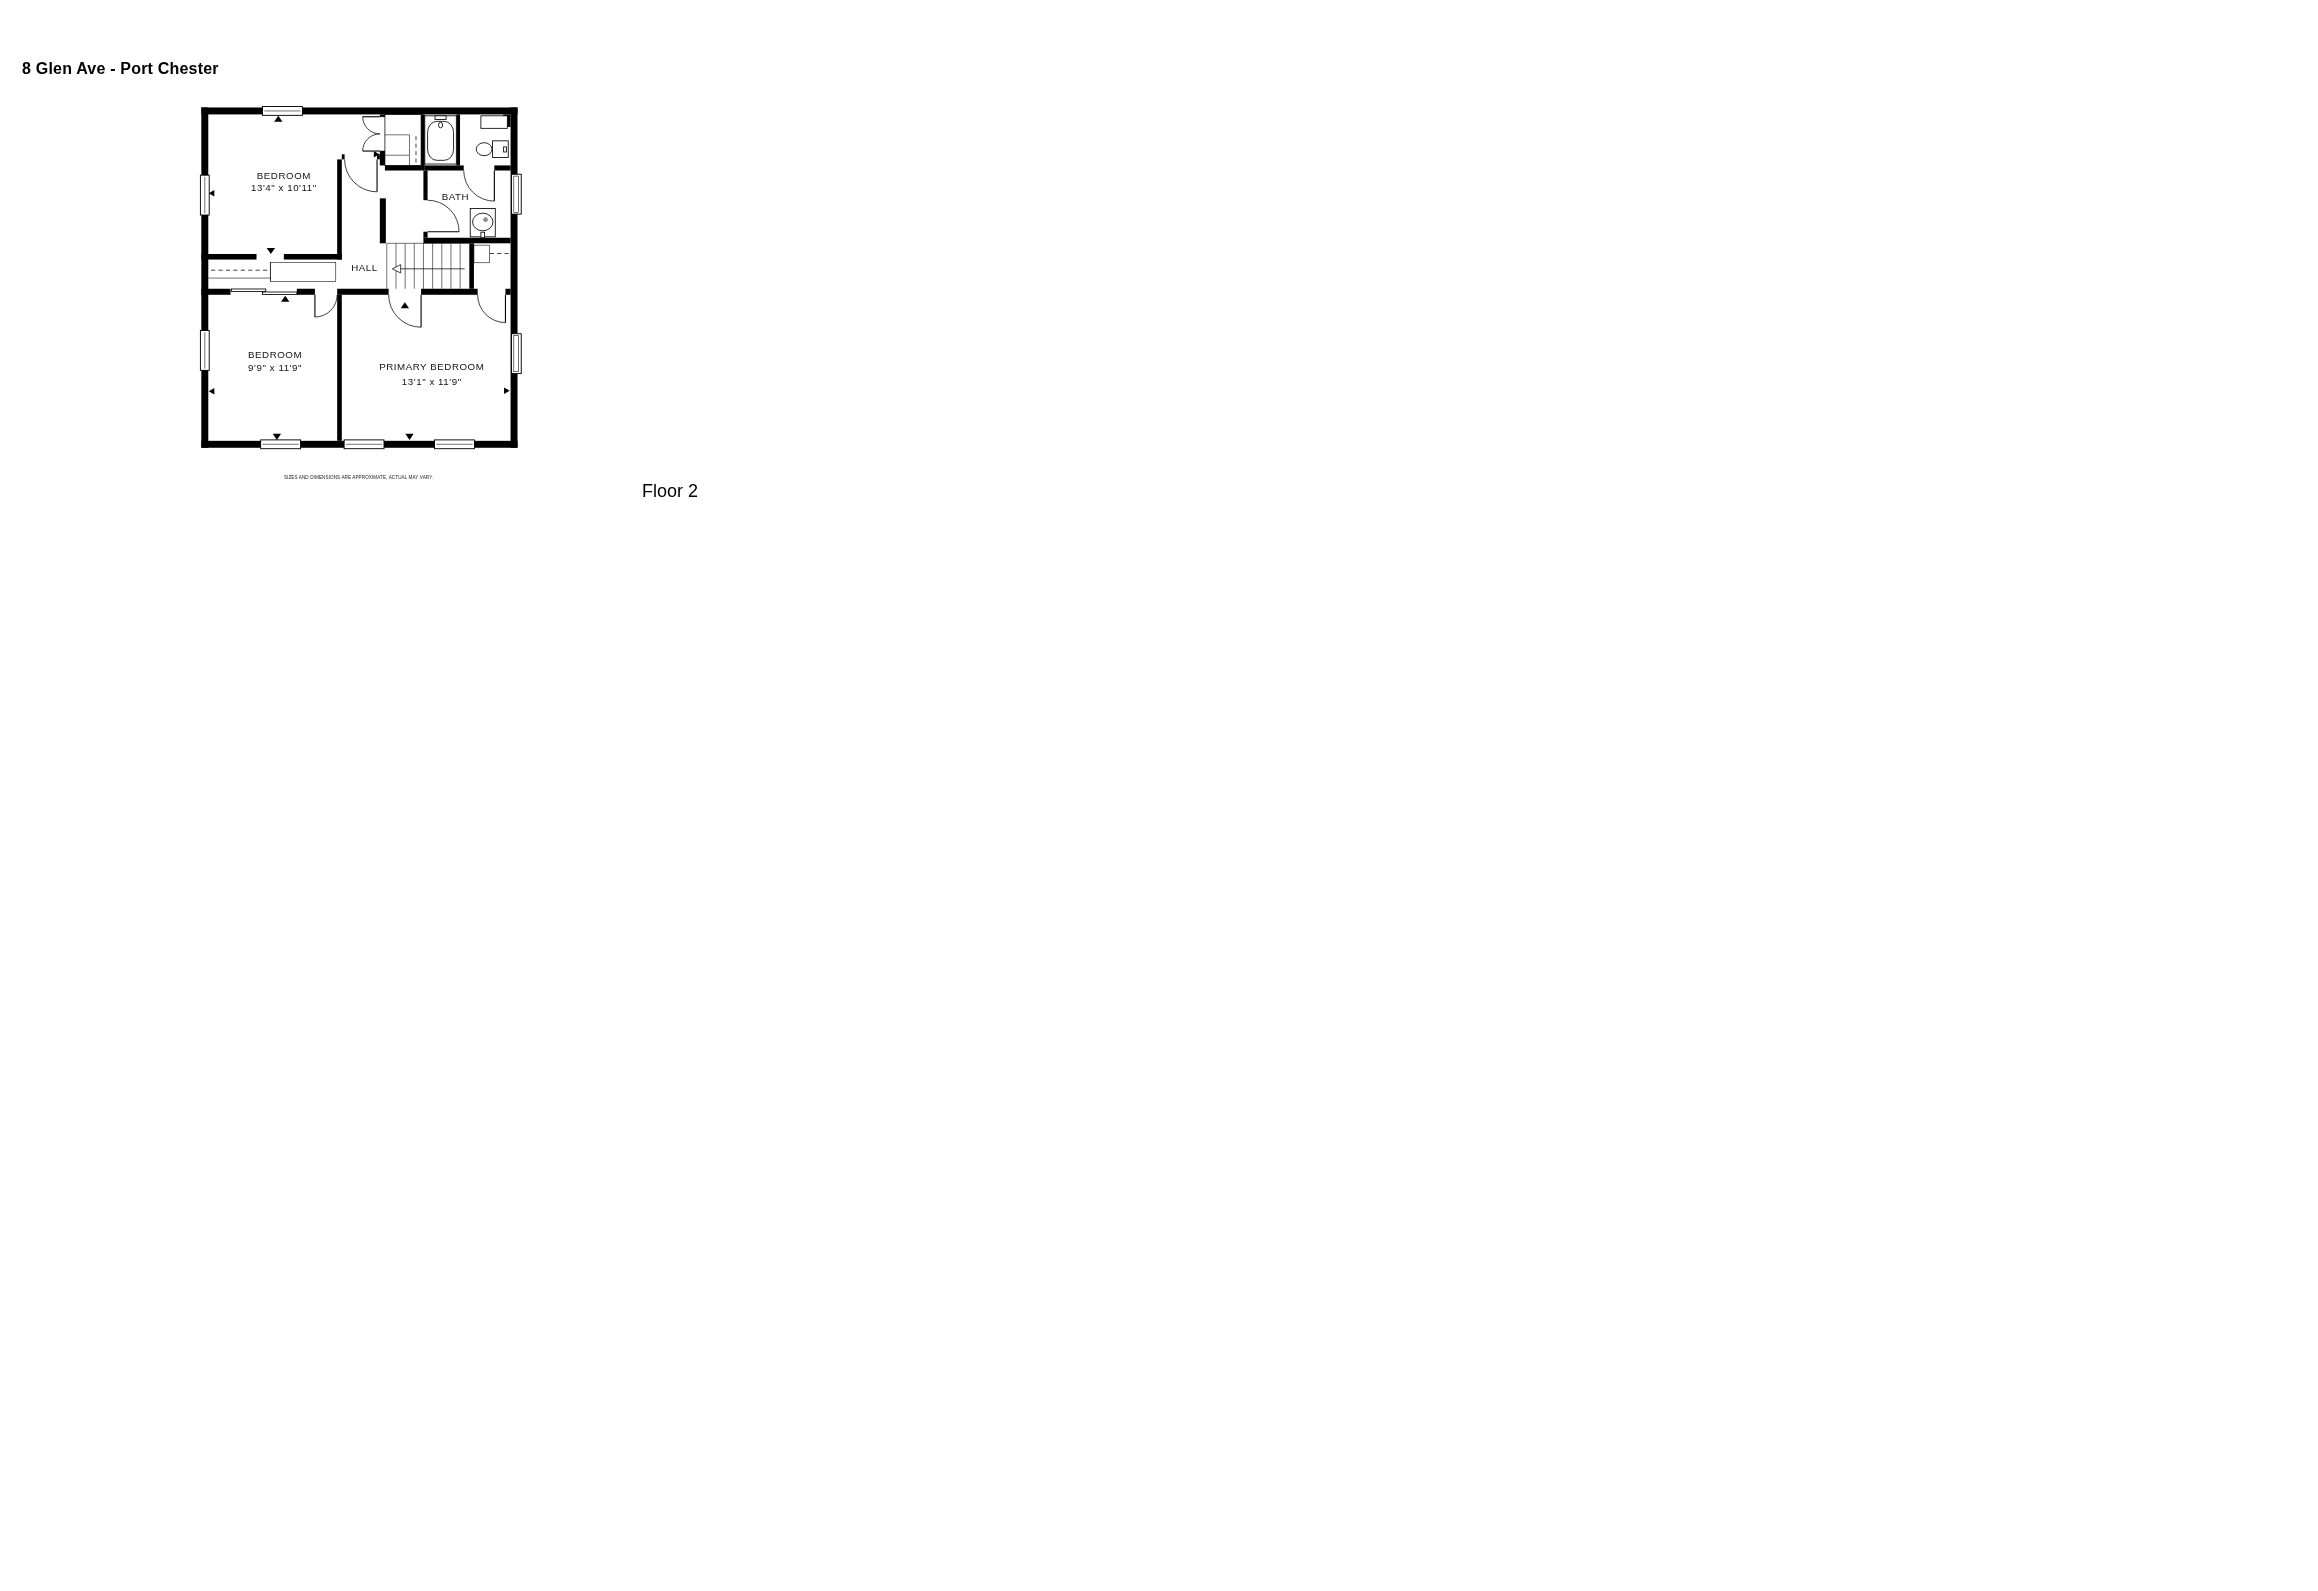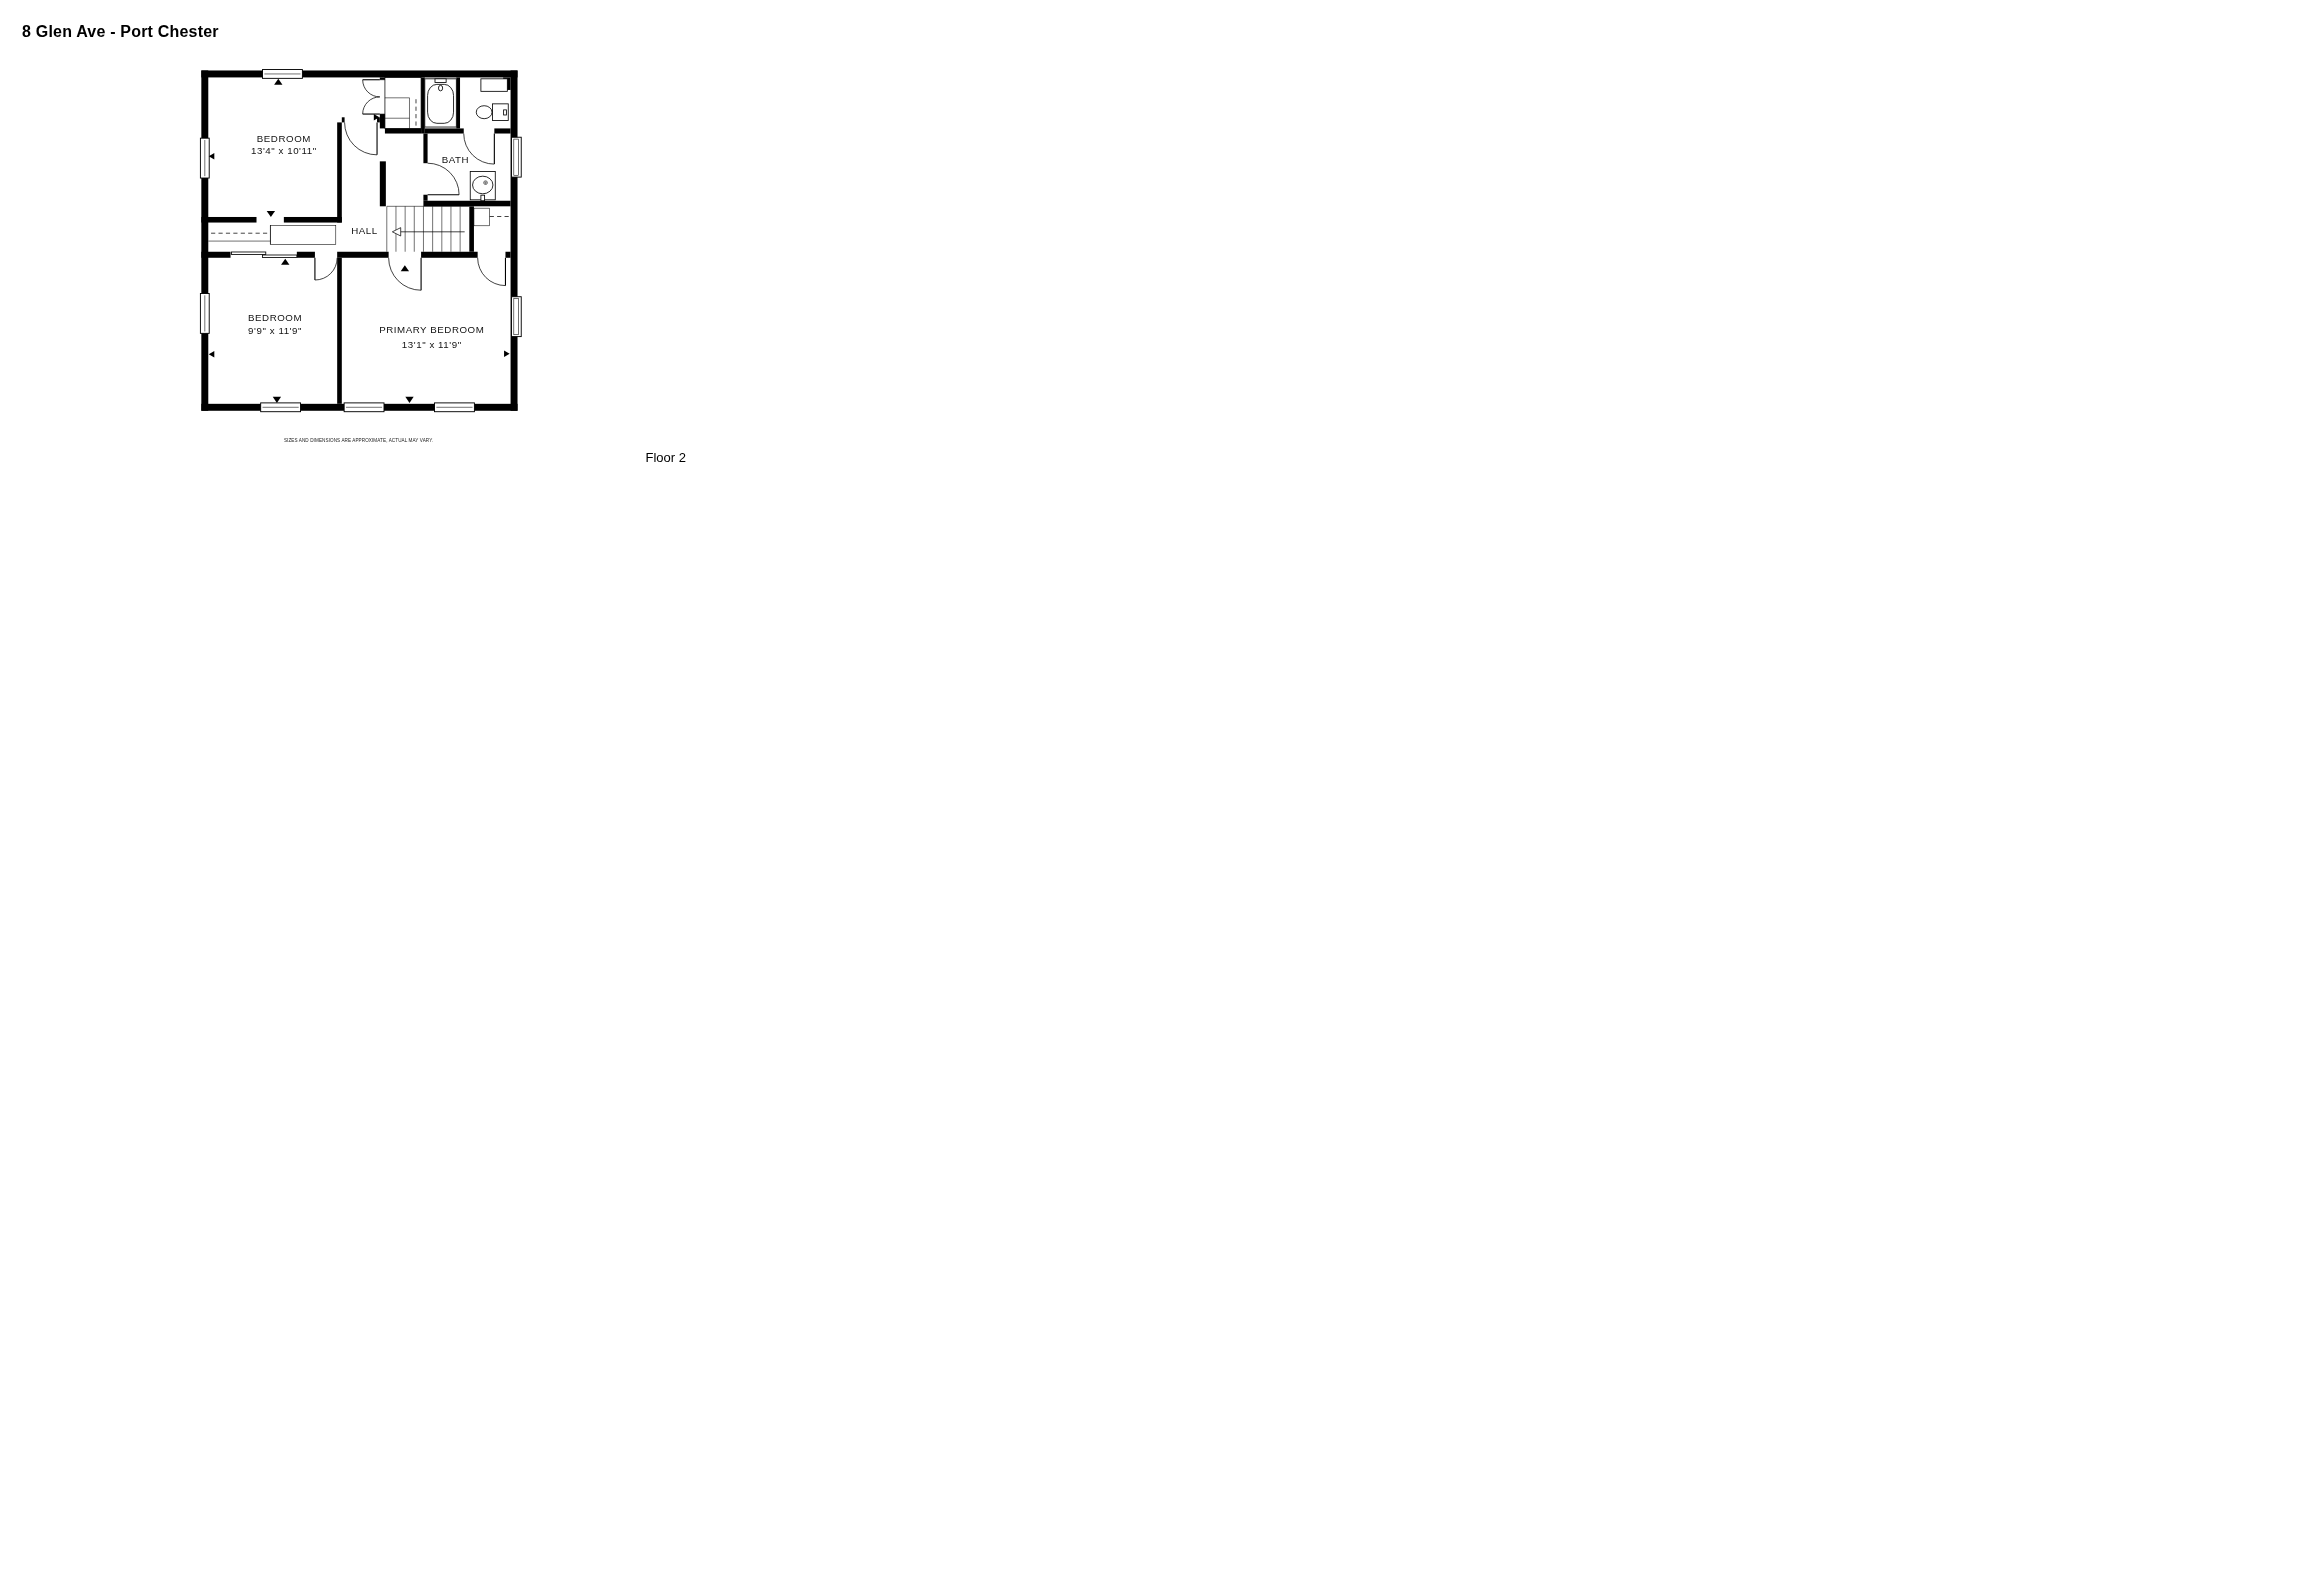--- a/index.html
+++ b/index.html
@@ -1,19 +1,19 @@
 <!DOCTYPE html>
 <html style="font-size:7.4px"><head>
 <meta charset="utf-8">
 <style>
   html,body{margin:0;padding:0;background:#fff;}
   body{font-family:"Liberation Sans",sans-serif;}
-  #stage{position:relative;width:717px;height:478px;background:#ffffff;overflow:hidden;}
+  #stage{position:relative;width:717px;height:478px;background:#ffffff;overflow:hidden;margin-top:37px;}
   #title{position:absolute;left:22px;top:23px;font-size:16px;font-weight:600;color:#000;letter-spacing:0.2px;}
-  #floor-label{position:absolute;right:31px;bottom:13px;font-size:13px;color:#000;}
+  #floor-label{position:absolute;right:19px;bottom:13px;font-size:18px;color:#000;}
   #disclaimer{position:absolute;top:438px;left:0;width:100%;text-align:center;font-size:4.6px;color:#222;letter-spacing:0.1px;}
   svg{position:absolute;left:0;top:0;}
   .wall{fill:#000;stroke:none;}
   .thin{stroke:#000;stroke-width:1.6;fill:none;}
   .thin2{stroke:#000;stroke-width:1.2;fill:none;}
   .leaf{stroke:#000;stroke-width:2.4;fill:none;}
   .arc{stroke:#000;stroke-width:1.6;fill:none;}
   .winbox{fill:#fff;stroke:#000;stroke-width:2;}
   .fixture{fill:#fff;stroke:#000;stroke-width:1.8;}
   .dash{stroke:#000;stroke-width:1.6;fill:none;stroke-dasharray:9 7;}

